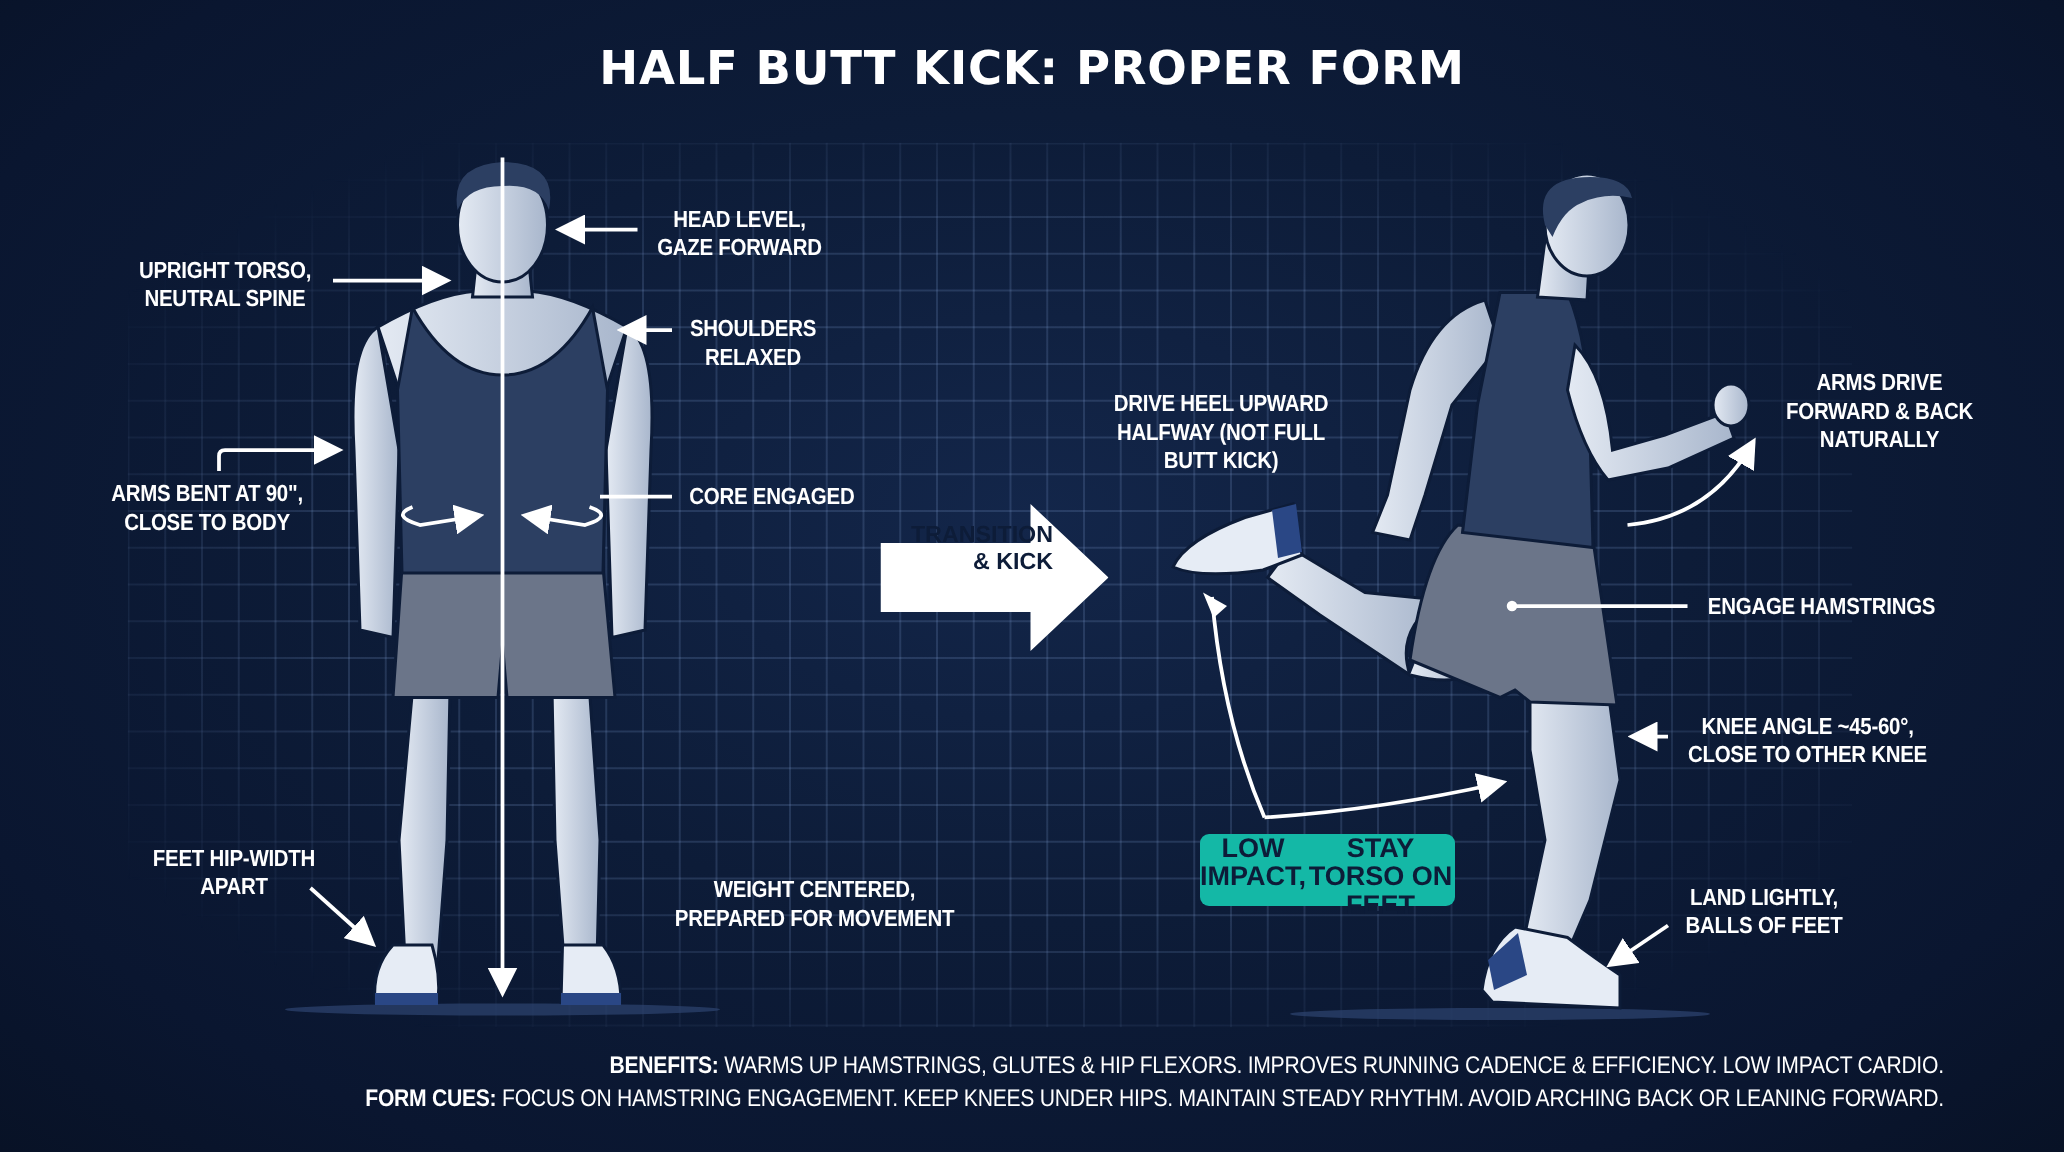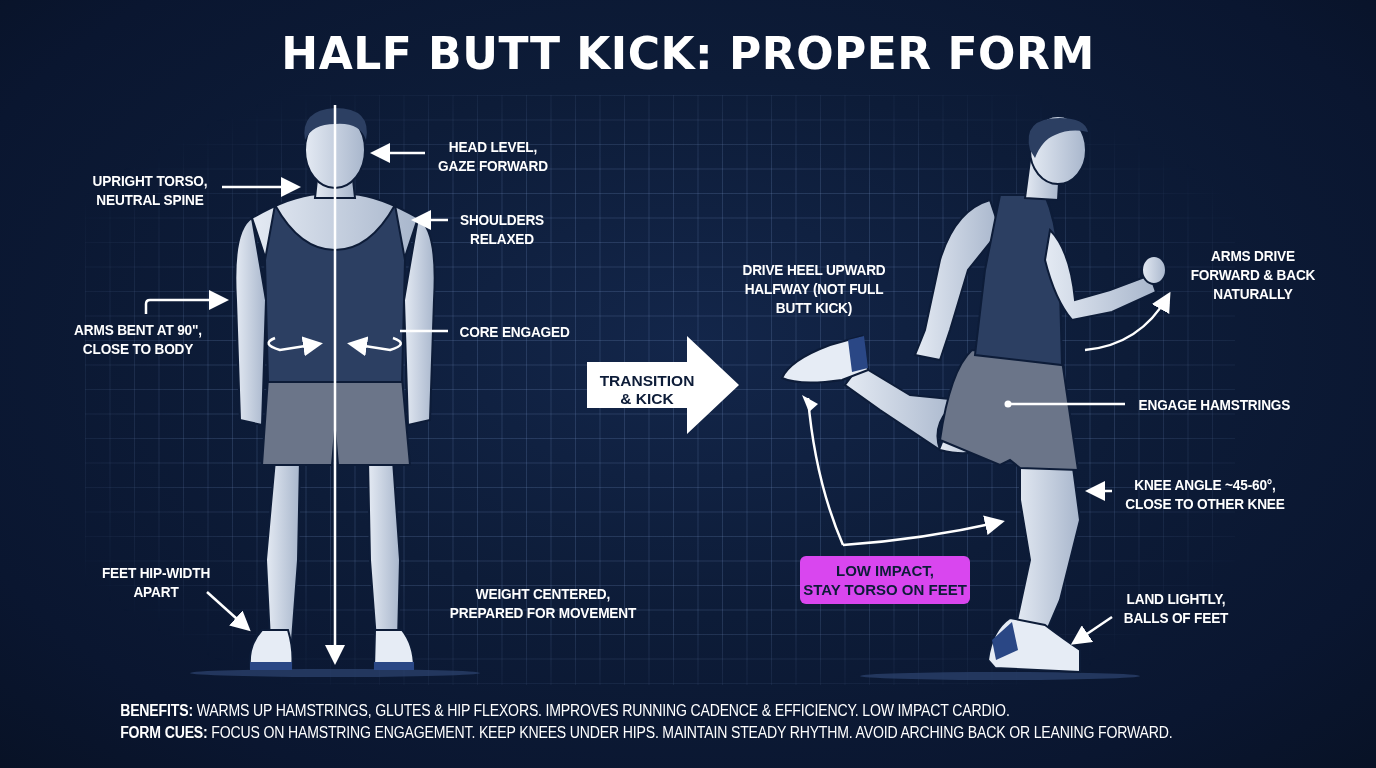--- a/index.html
+++ b/index.html
@@ -13,44 +13,44 @@
     position: absolute; left: 85px; top: 95px; width: 1150px; height: 590px;
     background-image:
       linear-gradient(to right, rgba(120,150,200,0.22) 1px, transparent 1px),
       linear-gradient(to bottom, rgba(120,150,200,0.22) 1px, transparent 1px);
     background-size: 24.5px 24.5px;
     -webkit-mask-image: radial-gradient(ellipse at 50% 50%, #000 55%, transparent 85%);
     mask-image: radial-gradient(ellipse at 50% 50%, #000 55%, transparent 85%);
   }
   .title {
     position: absolute; left: 0; right: 0; top: 28px; text-align: center;
-    font-size: 44px; font-weight: 700; letter-spacing: 0.5px;
+    font-size: 31px; font-weight: 700; letter-spacing: 0.5px;
     font-family: "DejaVu Sans", sans-serif;
   }
   .label {
     position: absolute; font-weight: 700; font-size: 15.5px; line-height: 19px;
     text-align: center; white-space: nowrap; letter-spacing: -0.2px;
     font-family: "Liberation Sans", sans-serif;
     transform: scaleX(0.88);
   }
   .label span { display: block; }
   svg.overlay { position: absolute; left: 0; top: 0; }
   .callout {
     position: absolute; left: 800px; top: 556px; width: 170px; height: 48px;
-    background: #d946ef; color: #0d1c38; border-radius: 6px;
-    font-weight: 700; font-size: 15px; line-height: 19px; text-align: center;
-    display: flex; flex-direction: column; justify-content: center;
+    background: #14b8a6; color: #0d1c38; border-radius: 6px;
+    font-weight: 700; font-size: 18px; line-height: 19px; text-align: center;
+    display: flex; flex-direction: row; justify-content: center;
   }
   .transition-arrow { position: absolute; left: 587px; top: 336px; width: 152px; height: 98px; }
   .transition-text {
-    position: absolute; left: 592px; top: 372px; width: 110px;
-    color: #0d1c38; font-weight: 700; font-size: 15.5px; line-height: 18px; text-align: center;
+    position: absolute; left: 592px; top: 348px; width: 110px;
+    color: #0d1c38; font-weight: 700; font-size: 15.5px; line-height: 18px; text-align: right;
   }
   .footer {
-    position: absolute; left: 0; right: 0; top: 700px; text-align: left;
+    position: absolute; left: 0; right: 0; top: 700px; text-align: right;
     font-size: 16px; line-height: 22px; letter-spacing: -0.2px; padding-left: 40px;
   }
   .footer .row { display: block; white-space: nowrap; transform: scaleX(0.88); }
   .footer b { font-weight: 700; }
 </style>
 </head>
 <body>
 
 <div class="grid"></div>
 

